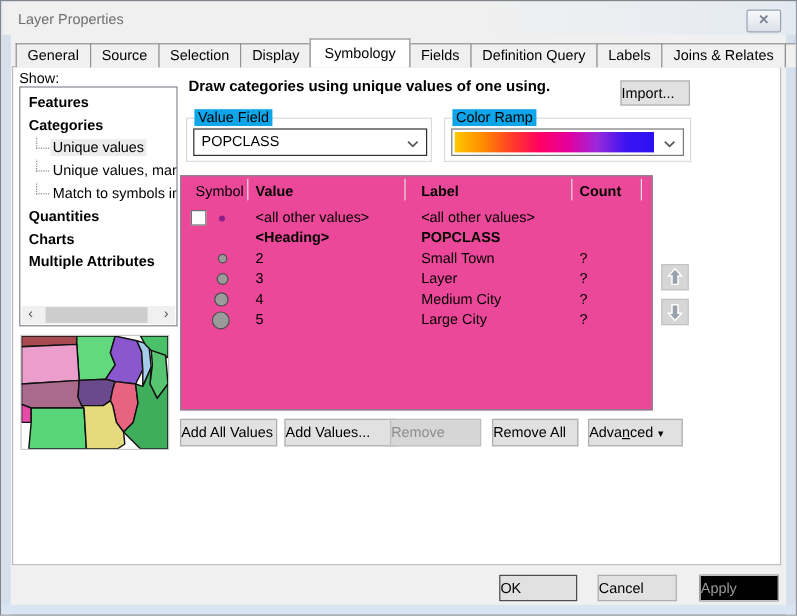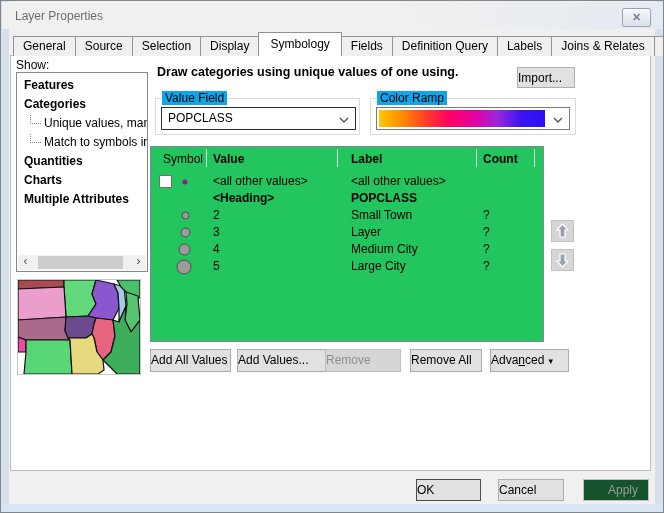--- a/index.html
+++ b/index.html
@@ -65,21 +65,21 @@
 
   .combo { position:absolute; left:5px; top:8px; width:195px; height:23px;
            background:#fff; border:1px solid #2f2f2f; }
   .combo-text { position:absolute; left:6px; top:3px; }
   .chevron { position:absolute; right:6px; top:9px; }
   .ramp-control { position:absolute; left:5px; top:8px; width:194px; height:23px;
                   background:#fff; border:1px solid #7a7a7a; }
   .ramp-gradient { position:absolute; left:2px; top:2px; width:166px; height:17px; }
 
   .cat-table { position:absolute; left:139px; top:90px; width:394px; height:196px;
-               background:#22c55e; border:1px solid #828790; }
+               background:#ec4899; border:1px solid #828790; }
   .col-head { position:absolute; top:5px; }
   .col-sep { position:absolute; top:2px; height:18px; width:1px; background:#e0e0e0; }
   .t-row { position:absolute; left:0; width:100%; height:17px; line-height:17px; }
   .cell-value { position:absolute; left:62px; }
   .cell-label { position:absolute; left:200px; }
   .cell-count { position:absolute; left:332px; }
   .sym-cell { position:absolute; left:0; width:55px; height:17px; }
   .row-bold { font-weight:bold; }
   .checkbox { position:absolute; left:8px; top:2px; width:13px; height:13px;
               background:#fff; border:1px solid #707070; }
@@ -94,21 +94,21 @@
   .btn-add-vals { left:226px; width:93px; }
   .btn-remove   { left:314px; width:76px; }
   .btn-remove-all { left:399px; width:72px; }
   .btn-advanced { left:479px; width:79px; }
   .accel { text-decoration:underline; }
   .dd-arrow { font-size:9px; margin-left:4px; }
 
   .footer-btn { position:absolute; top:478px; width:66px; height:22px; line-height:20px; z-index:4; }
   .btn-ok { left:415px; width:65px; border:1px solid #4d4d4d; }
   .btn-cancel { left:497px; }
-  .btn-apply { left:582px; color:#9a9a9a; background:#14532d; border-color:#bfbfbf;padding-left:24px; }
+  .btn-apply { left:582px; color:#9a9a9a; background:#000000; border-color:#bfbfbf; }
 
   svg { display:block; }
   .gray-dot { stroke:#4d4d4d; stroke-width:1; }
 </style>
 </head>
 <body>
 
 <div class="window">
   <div class="frame-left"></div>
   <div class="frame-right"></div>
@@ -133,20 +133,21 @@
 
   </div>
 
   <div class="page">
 
     <div class="show-label">Show:</div>
 
     <div class="tree">
       <div class="tree-item bold" style="margin-top:3px;"><span class="tree-item-label">Features</span></div>
       <div class="tree-item bold"><span class="tree-item-label">Categories</span></div>
+      <div class="tree-item child selected"><span class="tree-item-label">Unique values</span></div>
       <div class="tree-item child"><span class="tree-item-label">Unique values, many</span></div>
       <div class="tree-item child"><span class="tree-item-label">Match to symbols in a</span></div>
       <div class="tree-item bold"><span class="tree-item-label">Quantities</span></div>
       <div class="tree-item bold"><span class="tree-item-label">Charts</span></div>
       <div class="tree-item bold"><span class="tree-item-label">Multiple Attributes</span></div>
       <div class="tree-hscroll">
         <div class="scroll-arrow">‹</div>
         <div class="scroll-thumb"></div>
         <div class="scroll-arrow" style="margin-left:auto;">›</div>
       </div>

